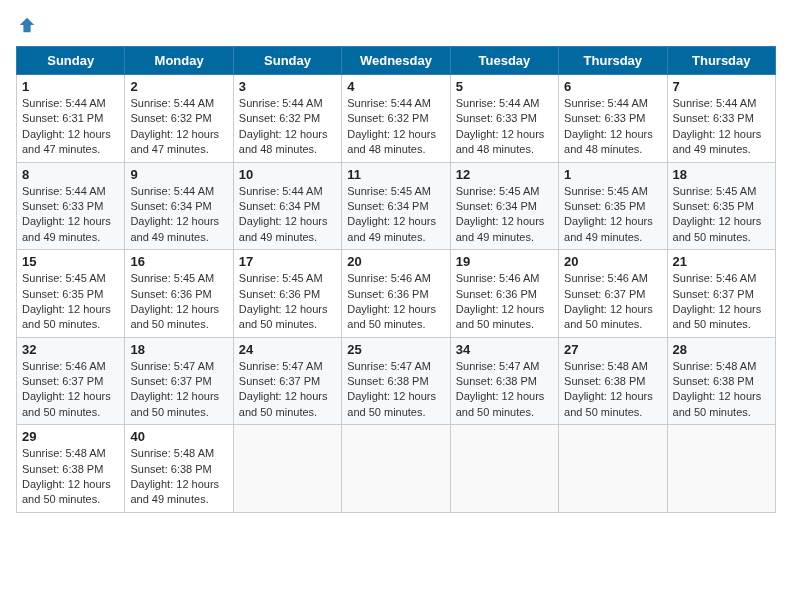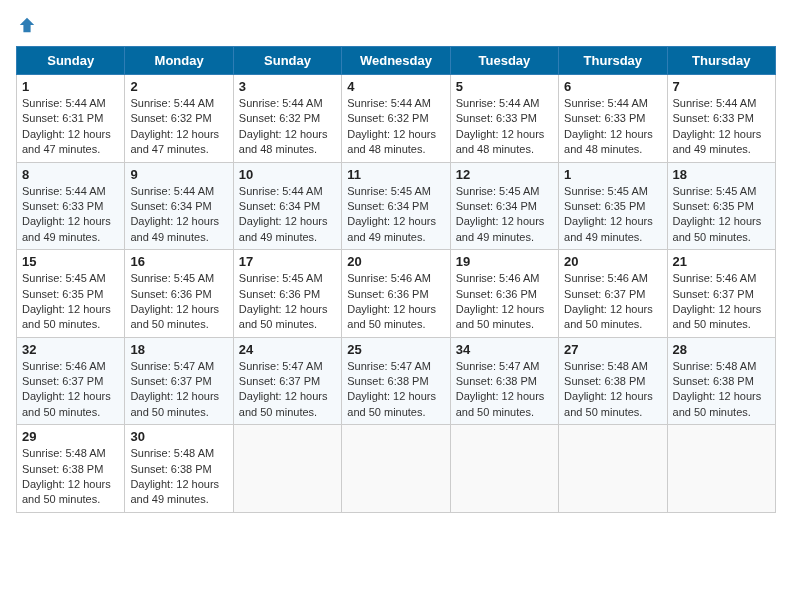--- a/index.html
+++ b/index.html
@@ -363,21 +363,21 @@
       <tr class="week-row">
         <td>
         <span class="day-number">29</span>
         <div class="day-info">
           Sunrise: 5:48 AM<br>
           Sunset: 6:38 PM<br>
           Daylight: 12 hours and 50 minutes.
         </div>
       </td>
         <td>
-        <span class="day-number">30</span>
+        <span class="day-number">40</span>
         <div class="day-info">
           Sunrise: 5:48 AM<br>
           Sunset: 6:38 PM<br>
           Daylight: 12 hours and 49 minutes.
         </div>
       </td>
         <td class="empty-cell"></td>
         <td class="empty-cell"></td>
         <td class="empty-cell"></td>
         <td class="empty-cell"></td>

